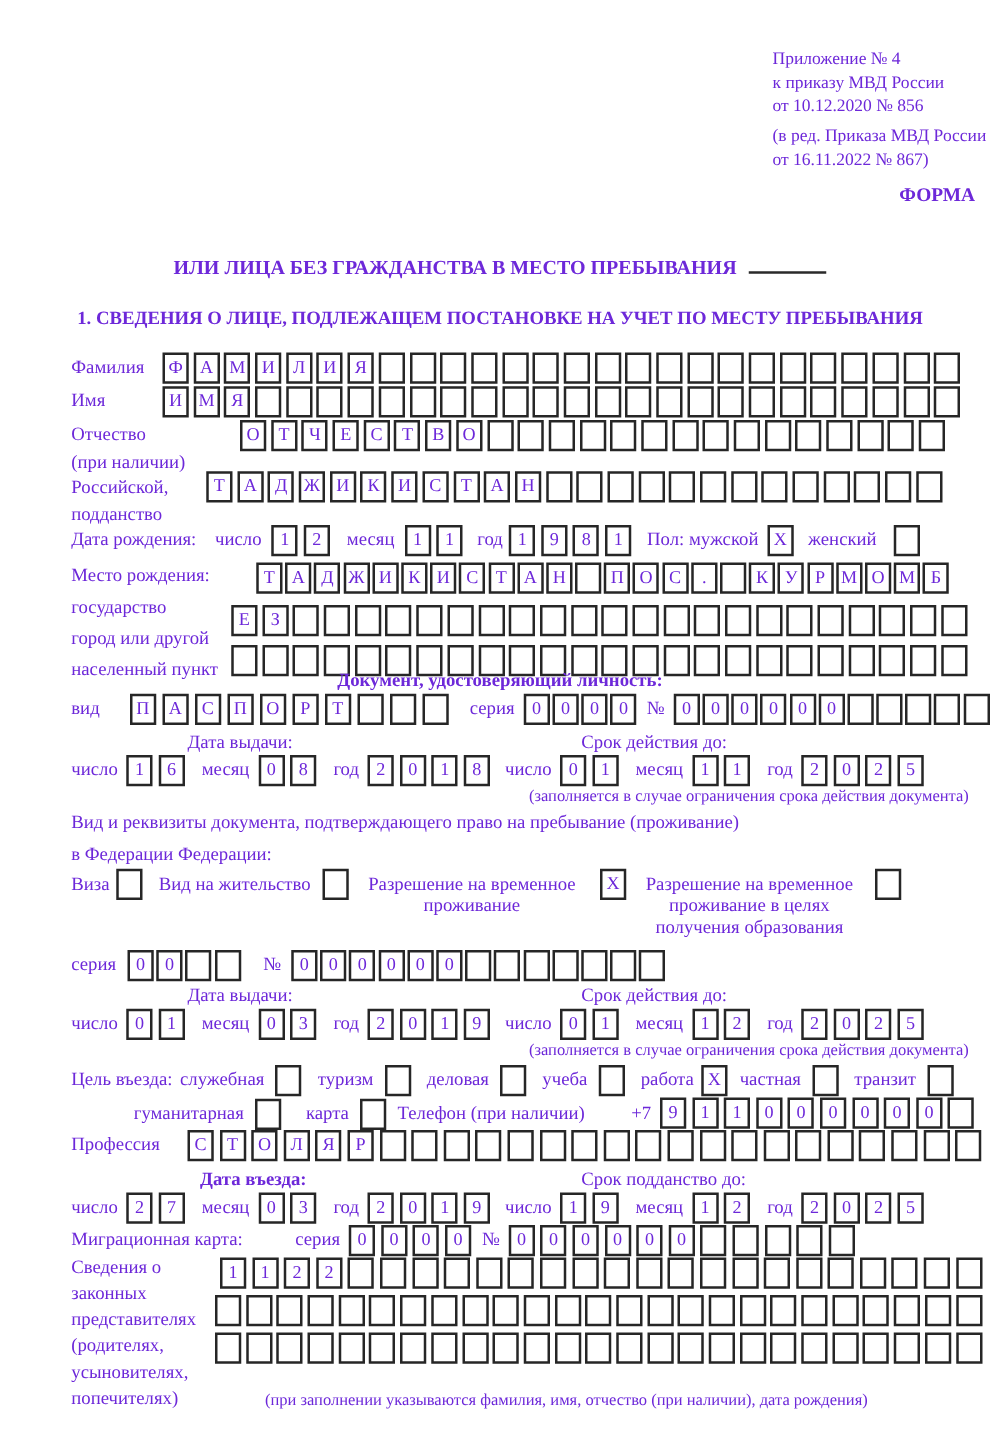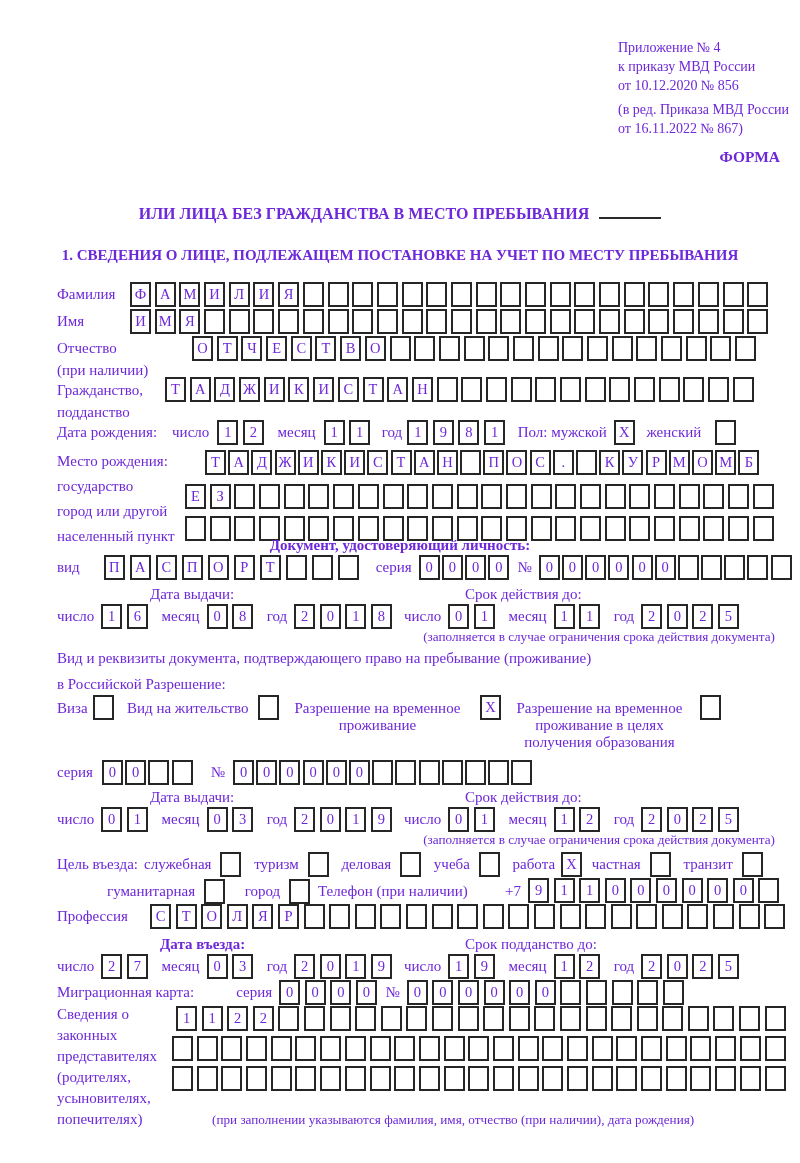--- a/index.html
+++ b/index.html
@@ -125,21 +125,21 @@
       <span class="cell"></span>
       <span class="cell"></span>
       <span class="cell"></span>
       <span class="cell"></span>
       <span class="cell"></span>
       <span class="cell"></span>
       <span class="cell"></span>
       <span class="cell"></span>
     </div>
 
-  <span class="abs lbl" style="left:57px;top:382px;">Гражданство,</span>
+  <span class="abs lbl" style="left:57px;top:382px;">Российской,</span>
   <span class="abs lbl" style="left:57px;top:404px;">подданство</span>
   <div class="abs cells" style="left:165px;top:377px;">
       <span class="cell">Т</span>
       <span class="cell">А</span>
       <span class="cell">Д</span>
       <span class="cell">Ж</span>
       <span class="cell">И</span>
       <span class="cell">К</span>
       <span class="cell">И</span>
       <span class="cell">С</span>
@@ -348,21 +348,21 @@
           <span class="cell">2</span>
           <span class="cell">0</span>
           <span class="cell">2</span>
           <span class="cell">5</span>
         </span>
     </div>
   </div>
   <span class="abs sm" style="right:25px;top:629px;">(заполняется в случае ограничения срока действия документа)</span>
 
   <span class="abs lbl" style="left:57px;top:650px;">Вид и реквизиты документа, подтверждающего право на пребывание (проживание)</span>
-  <span class="abs lbl" style="left:57px;top:676px;">в Российской Разрешение:</span>
+  <span class="abs lbl" style="left:57px;top:676px;">в Федерации Федерации:</span>
 
   <span class="abs lbl" style="left:57px;top:700px;">Виза</span>
   <span class="abs cb" style="left:93px;top:695px;">
       <span class="cell"></span>
     </span>
   <span class="abs lbl" style="left:127px;top:700px;">Вид на жительство</span>
   <span class="abs cb" style="left:258px;top:695px;">
       <span class="cell"></span>
     </span>
   <div class="abs" style="left:285px;top:700px;width:185px;text-align:center;">
@@ -479,21 +479,21 @@
     <span class="lbl" style="margin-left:9px;">транзит</span>
     <span class="cb" style="margin-left:9px;">
         <span class="cell"></span>
       </span>
   </div>
   <div class="abs flexrow" style="left:107px;top:879px;">
     <span class="lbl">гуманитарная</span>
     <span class="cb" style="margin-left:9px;">
         <span class="cell"></span>
       </span>
-    <span class="lbl" style="margin-left:16px;">город</span>
+    <span class="lbl" style="margin-left:16px;">карта</span>
     <span class="cb" style="margin-left:9px;">
         <span class="cell"></span>
       </span>
   </div>
   <span class="abs lbl" style="left:318px;top:883px;">Телефон (при наличии)</span>
   <span class="abs lbl" style="left:505px;top:883px;">+7</span>
   <div class="abs cells loose" style="left:528px;top:878px;">
       <span class="cell">9</span>
       <span class="cell">1</span>
       <span class="cell">1</span>

